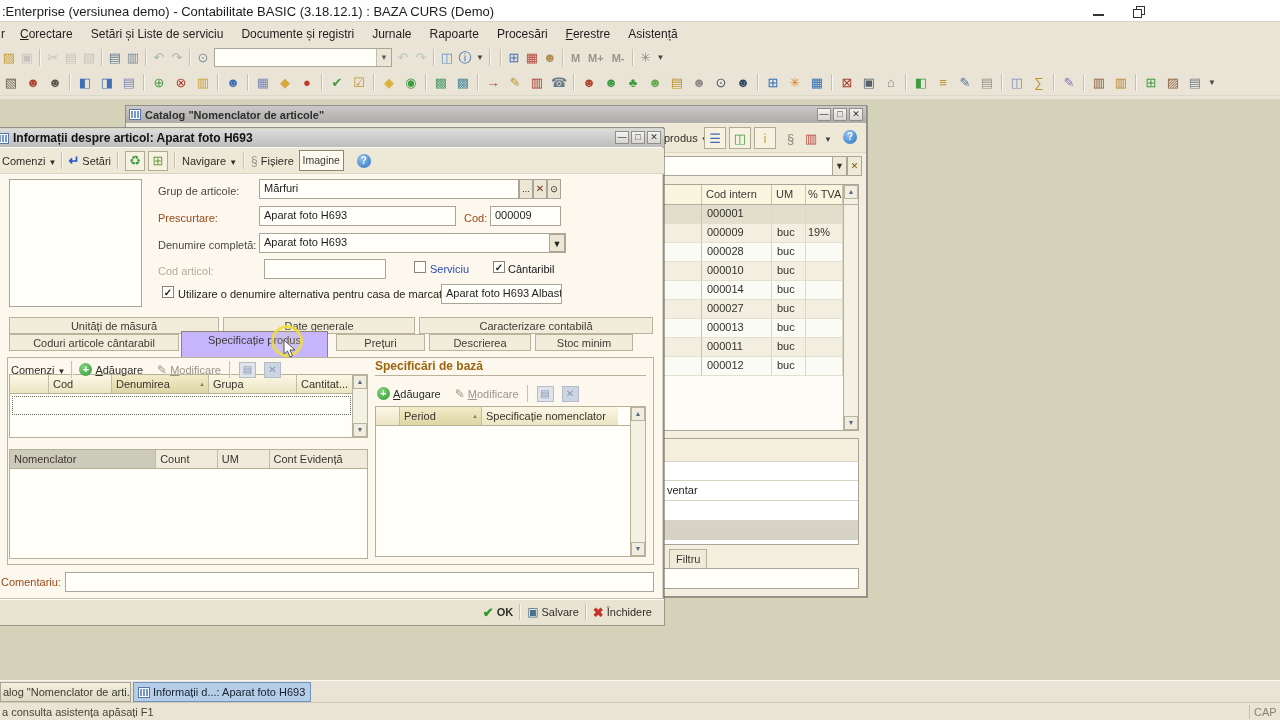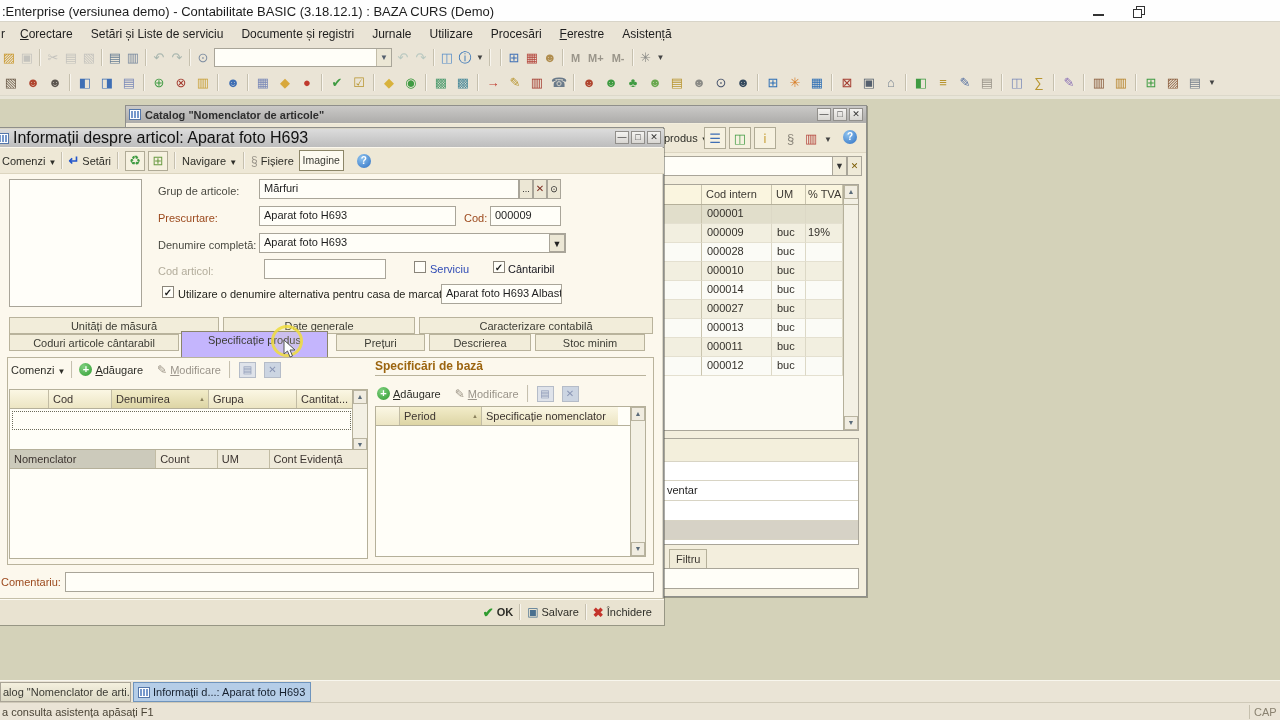--- a/index.html
+++ b/index.html
@@ -57,21 +57,21 @@
 .vscroll { width:15px; flex:none; background:#f3f0e4; border-left:1px solid #b5b09a; position:relative; }
 .sbtn { position:absolute; left:0px; width:14px; height:14px; background:#f0ece0; border:1px solid #b9b4a0; color:#5a6b7a; font-size:7px; text-align:center; line-height:12px; }
 #cat-subpanel { position:absolute; left:300px; top:332px; width:433px; height:107px; border:1px solid #a9a599; background:#fff; }
 #cat-subpanel .r { border-bottom:1px solid #d8d4c4; position:relative; }
 #cat-filtru { position:absolute; left:543px; top:443px; height:19px; padding:3px 6px; background:#f0ebd8; border:1px solid #b5b09a; border-bottom:none; font-size:11px; color:#3c3832; }
 #cat-filter-input { position:absolute; left:300px; top:462px; width:433px; height:21px; background:#fffef8; border:1px solid #a9a599; }
 
 
 #dialog { left:-8px; top:127px; width:672px; height:498px; background:#fcf8ed; border:1px solid #8f8f8b; box-shadow:1px 1px 0 rgba(90,90,80,.5), inset 0 0 0 1px #d9d5c6; }
 #dlg-title { position:absolute; left:1px; top:1px; width:670px; height:18px; background:linear-gradient(#dcdcdc,#bdbdbd); display:flex; align-items:center; }
-#dlg-title .wt { font-weight:normal; font-size:16px; color:#111; margin-left:4px; white-space:nowrap;}
+#dlg-title .wt { font-weight:bold; font-size:12px; color:#111; margin-left:4px; white-space:nowrap;}
 #dlg-toolbar { position:absolute; left:1px; top:20px; width:670px; height:26px; background:#eee8d6; border-bottom:1px solid #dcd5bf; display:flex; align-items:center; }
 .dtb-label { font-size:11px; color:#2e2e28; white-space:nowrap; }
 .help-sphere { width:14px; height:14px; border-radius:50%; background:radial-gradient(circle at 35% 30%, #8fc4f0, #2d6fc2); color:#fff; font-size:10px; font-weight:bold; text-align:center; line-height:14px; }
 .fld { position:absolute; background:#fffef8; border:1px solid #a9a599; font-size:11px; padding:2px 4px; color:#1e1e1e; white-space:nowrap; overflow:hidden; height:20px; }
 .flabel { position:absolute; font-size:11px; white-space:nowrap; color:#4a4a42; }
 .flabel.req { color:#9c4a1e; }
 .flabel.dim { color:#b3ad9c; }
 .fbtn { position:absolute; width:14px; height:20px; background:#ece7d5; border:1px solid #a9a599; text-align:center; font-size:9px; line-height:18px; color:#222; }
 .cbx { position:absolute; width:12px; height:12px; background:#fffef8; border:1px solid #8a857a; font-size:10px; line-height:11px; text-align:center; color:#1a1a1a; font-weight:bold;}
 #img-box { position:absolute; left:16px; top:51px; width:133px; height:128px; background:#fffef9; border:1px solid #a9a599; }
@@ -120,21 +120,21 @@
       <div class="rsq1"></div>
       <div class="rsq2"></div>
     </div>
 </div>
 <div class="abs" id="menubar">
     <span class="mi">r</span>
     <span class="mi"><span class="u">C</span>orectare</span>
     <span class="mi">Setări și Liste de serviciu</span>
     <span class="mi">Documente și registri</span>
     <span class="mi">Jurnale</span>
-    <span class="mi">Utilizare</span>
+    <span class="mi">Rapoarte</span>
     <span class="mi">Procesări</span>
     <span class="mi"><span class="u">F</span>erestre</span>
     <span class="mi">Asisten<span class="u">ț</span>ă</span>
   </div>
 <div class="abs tbrow" id="toolbar1">
     <span class="tbi" style="color: rgb(201, 152, 46);">▨</span>
     <span class="tbi dim" style="color: rgb(143, 154, 168);">▣</span>
     <span class="tbsep"></span>
     <span class="tbi dim" style="color: rgb(143, 154, 168);">✂</span>
     <span class="tbi dim" style="color: rgb(143, 154, 168);">▤</span>
@@ -426,38 +426,38 @@
 
   <span class="cbx" style="left:169px; top:158px;">✓</span>
   <span class="flabel" style="left:185px; top:160px; color:#24241e;">Utilizare o denumire alternativa pentru casa de marcat :</span>
   <div class="fld" style="left:448px; top:156px; width:121px;">Aparat foto H693 Albastru</div>
 
   <div id="tabs-row2">
       <div class="tab" style="left: 16px; width: 170px; top: 206px;">Coduri articole cântarabil</div>
       <div class="tab active" style="left: 188px; width: 147px; top: 203px;">Specificație produs</div>
       <div class="tab" style="left: 343px; width: 89px; top: 206px;">Prețuri</div>
       <div class="tab" style="left: 436px; width: 102px; top: 206px;">Descrierea</div>
-      <div class="tab" style="left: 542px; width: 110px; top: 206px; text-align: center;">Stoc minim</div>
+      <div class="tab" style="left: 542px; width: 98px; top: 206px; text-align: center;">Stoc minim</div>
     </div>
 
   <div id="tab-content"></div>
 
   <div class="ptool" style="left:18px; top:233px; z-index:4;">
     <span class="dtb-label"><span>Comenzi</span> <span style="font-size:8px;">▼</span></span>
     <span class="tbsep" style="margin:0 6px;"></span>
     <span class="plus">+</span>
     <span class="dtb-label" style="margin-left:3px;"><span class="u">A</span>dăugare</span>
     <span class="pencil" style="margin-left:14px;">✎</span>
     <span class="dtb-label" style="margin-left:3px; color:#9a948a;"><span class="u">M</span>odificare</span>
     <span class="tbsep" style="margin:0 8px;"></span>
     <span class="dimbtn">▤</span>
     <span class="dimbtn" style="margin-left:8px; background:#ccd5e2;">✕</span>
   </div>
 
-  <div class="grid" id="grid1" style="left:16px; top:261px; width:359px; height:76px;">
+  <div class="grid" id="grid1" style="left:16px; top:246px; width:359px; height:64px;">
     <div class="ghead">
       <div class="h" style="width:39px;"></div>
       <div class="h" style="width:63px;">Cod</div>
       <div class="h sorted" style="width:97px;"><span>Denumirea</span><span class="sortglyph">▲</span></div>
       <div class="h" style="width:88px;">Grupa</div>
       <div class="h" style="width:64px; border-right:none;">Cantitat...</div>
       <div class="vscroll" style="width:15px; height:62px; position:absolute; right:0; top:0;">
         <span class="sbtn" style="top:0;">▲</span>
           <span class="sbtn" style="bottom:0;">▼</span>
       </div>

